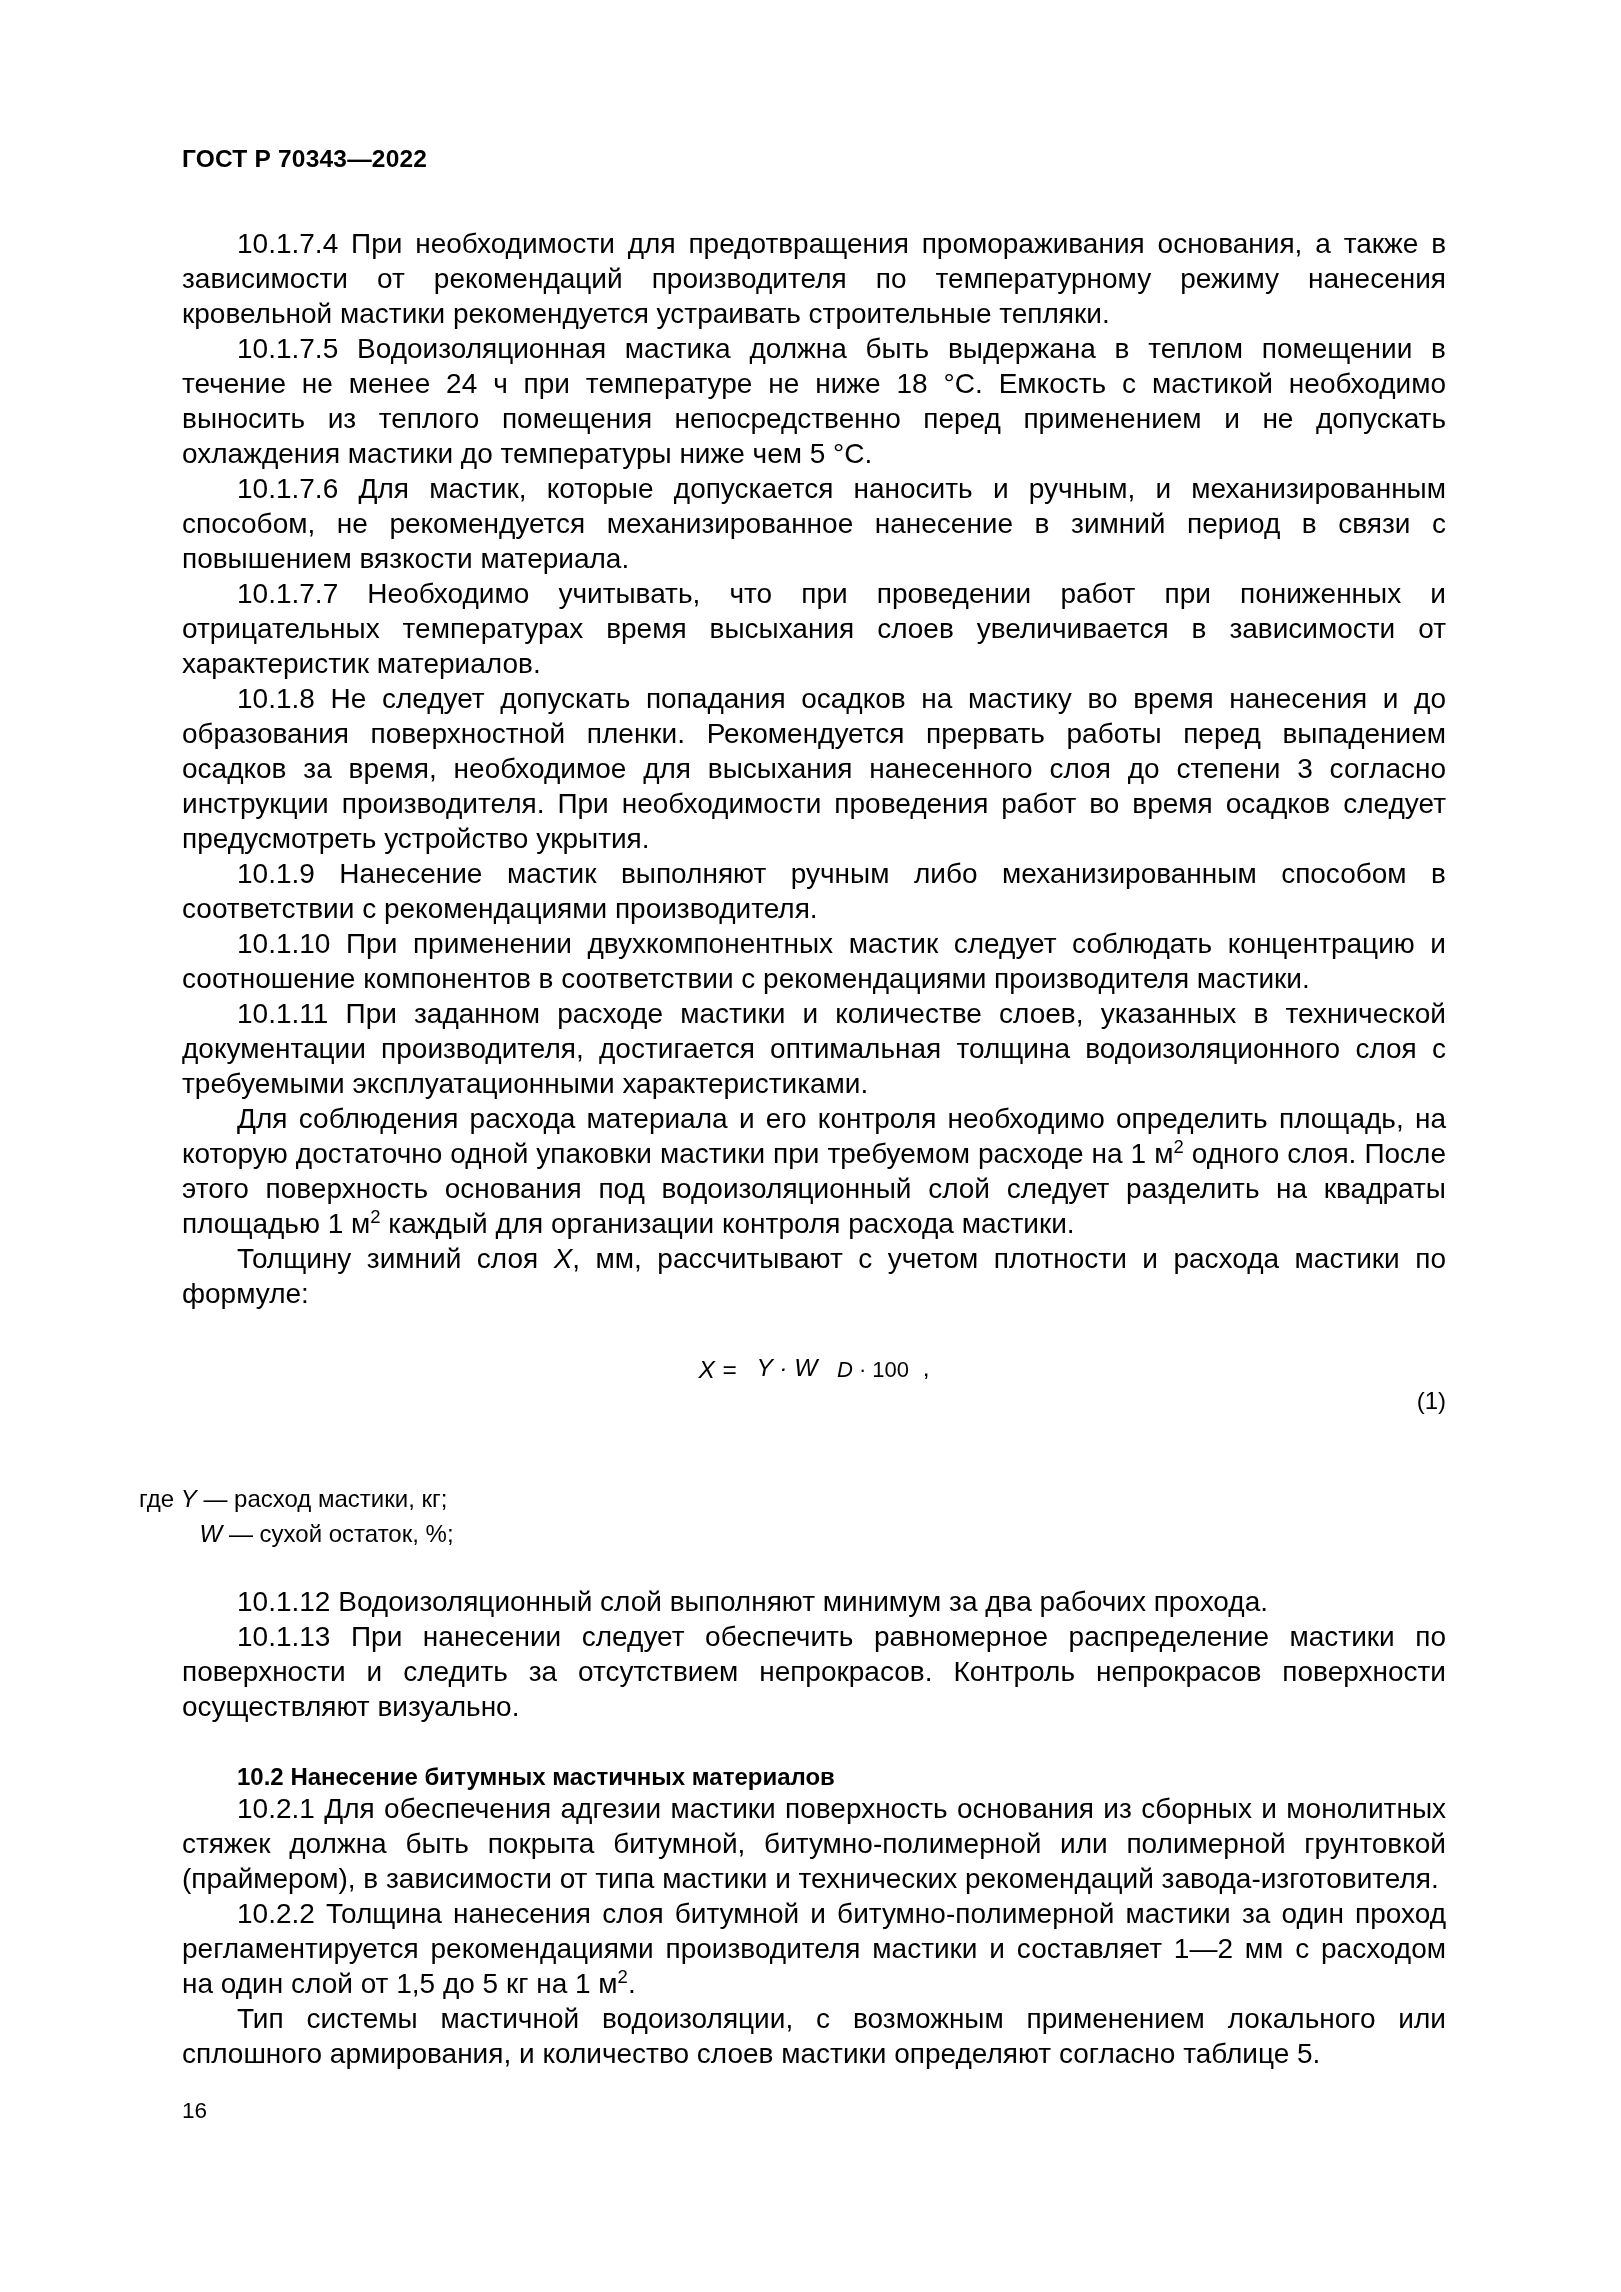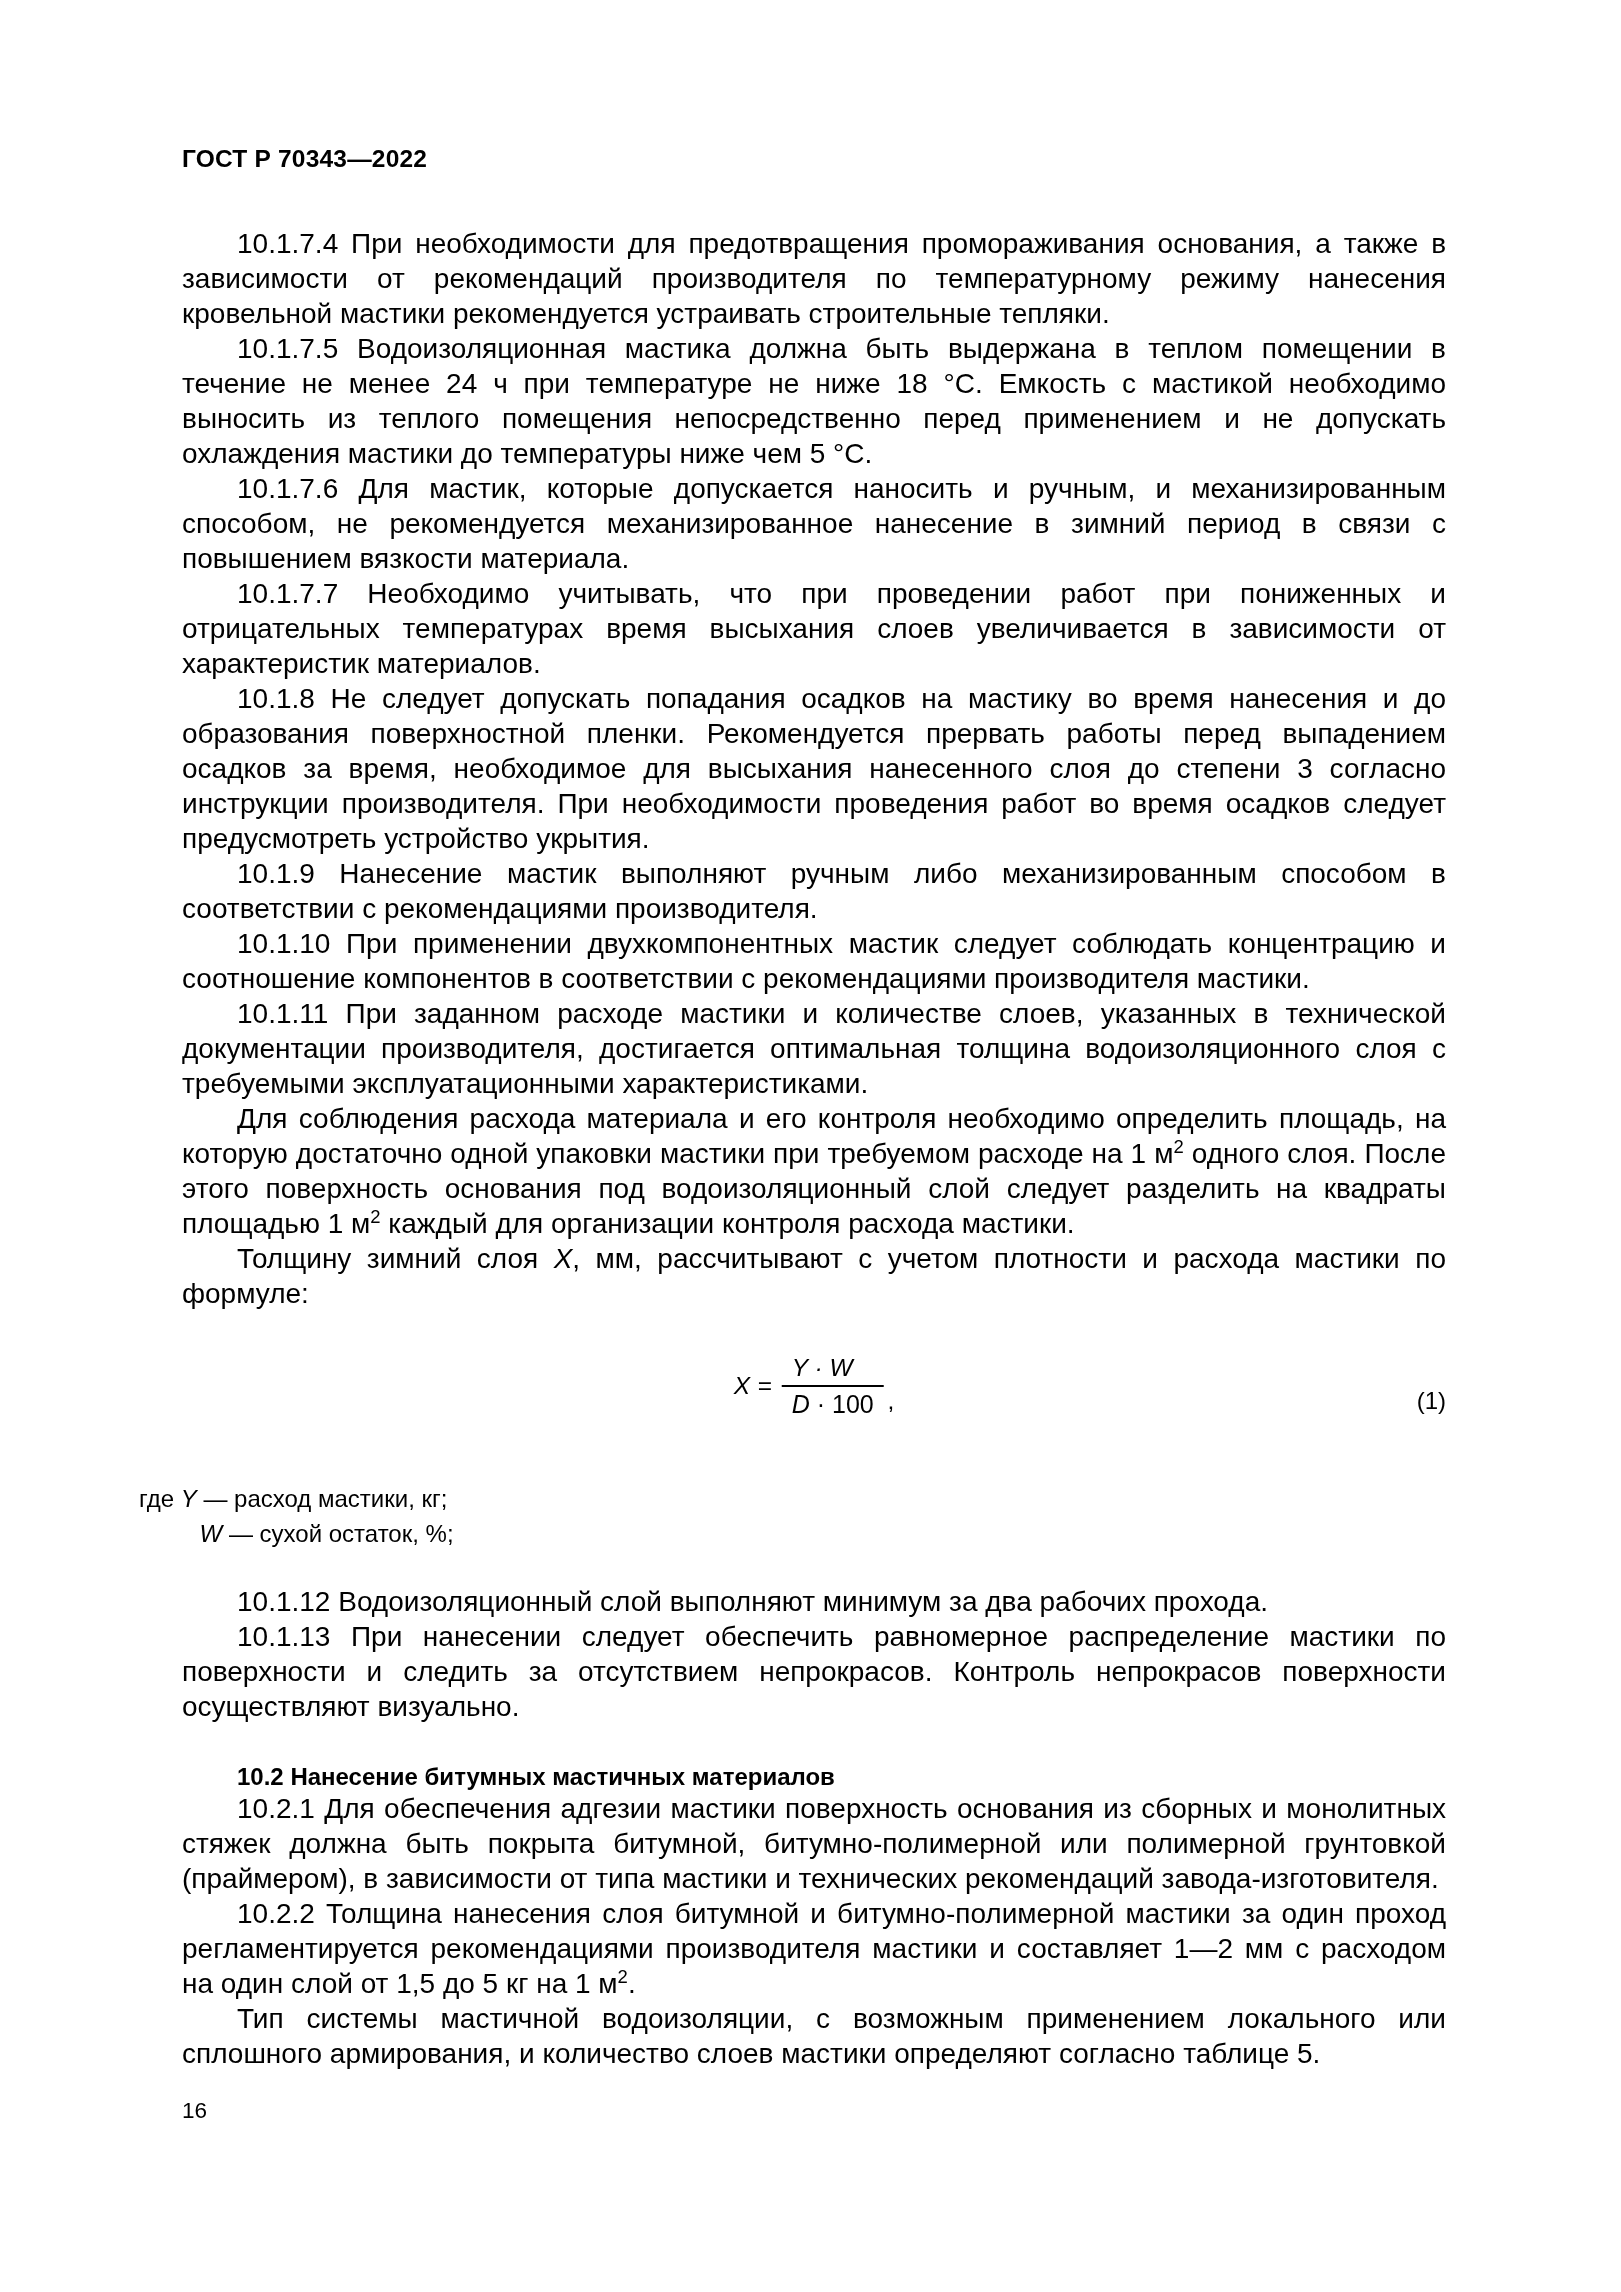--- a/index.html
+++ b/index.html
@@ -61,36 +61,36 @@
   }
   .formula .lhs {
     font-style: italic;
     margin-right: 7.8px;
   }
   .formula .eq {
     margin-right: 9.8px;
   }
   .frac {
     display: inline-flex;
-    flex-direction: column;
+    flex-direction: row;
     vertical-align: middle;
   }
   .frac .num {
     font-style: italic;
     padding: 0 9.8px 2.9px 9.8px;
     font-size: 24.5px;
   }
   .frac .bar {
     width: 100%;
     height: 2px;
     background: #000;
   }
   .frac .den {
     padding: 2.9px 9.8px 0 9.8px;
-    font-size: 25px;
+    font-size: 22px;
   }
   .frac .den .it { font-style: italic; }
   .formula .comma {
     align-self: flex-end;
     margin-left: 3.9px;
     padding-bottom: 3.9px;
   }
   .eq-number {
     position: absolute;
     right: 0;

